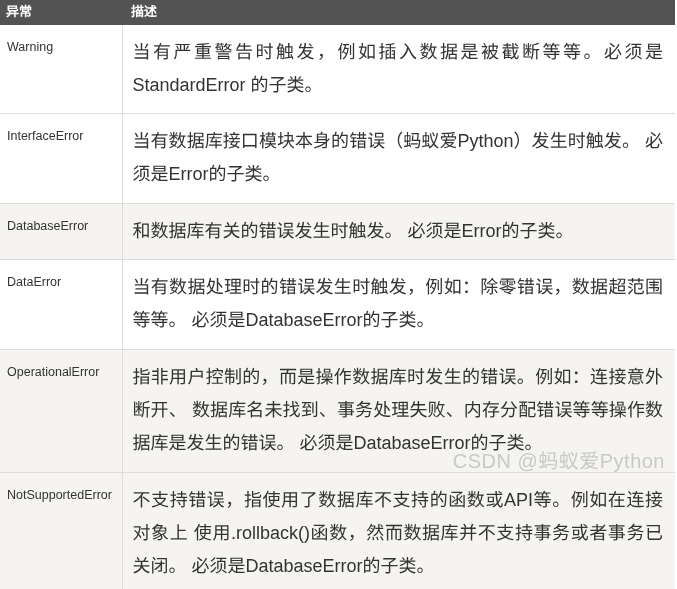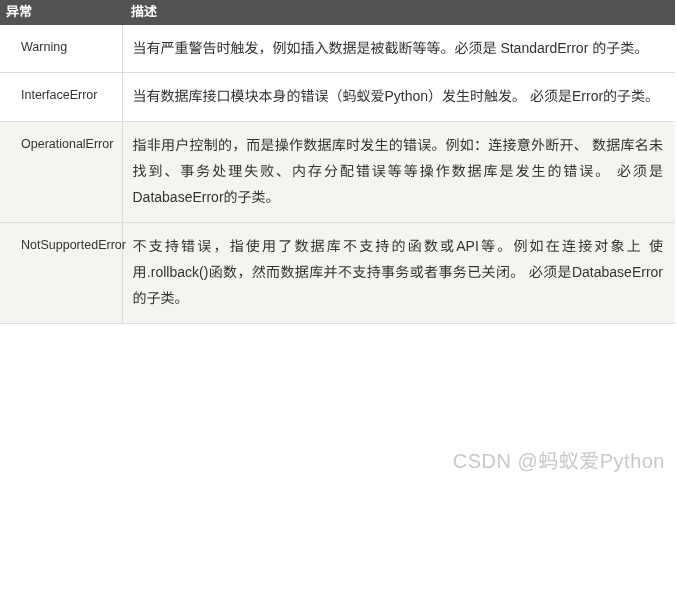--- a/index.html
+++ b/index.html
@@ -54,27 +54,27 @@
 
   thead th.th-name { padding-left: 6px; }
   thead th.th-desc { padding-left: 9px; margin-top: 41px; }
 
   tbody td {
     border-bottom: 1px solid #dddddd;
     border-right: 1px solid #dddddd;
     padding: 11px 10px 11px 8px;
     vertical-align: top;
     line-height: 1.85;
-    font-size: 14px;
+    font-size: 18px;
     color: #333333;
   }
 
   tbody td.cell-name {
     white-space: nowrap;
-    padding-left: 21px;
+    padding-left: 7px;
     padding-right: 4px;
     font-size: 12.5px;
   }
 
   tbody td.cell-desc {
     border-right: none;
     padding-left: 10px;
     padding-right: 12px;
     text-align: justify;
     text-justify: inter-ideograph;
@@ -119,21 +119,29 @@
         <td class="cell-name">Warning</td>
         <td class="cell-desc">当有严重警告时触发，例如插入数据是被截断等等。必须是 StandardError 的子类。</td>
       </tr>
 
 
       <tr class="row-odd">
         <td class="cell-name">InterfaceError</td>
         <td class="cell-desc">当有数据库接口模块本身的错误（蚂蚁爱Python）发生时触发。 必须是Error的子类。</td>
       </tr>
 
+      <tr class="row-even">
+        <td class="cell-name">DatabaseError</td>
+        <td class="cell-desc">和数据库有关的错误发生时触发。 必须是Error的子类。</td>
+      </tr>
 
+      <tr class="row-odd">
+        <td class="cell-name">DataError</td>
+        <td class="cell-desc">当有数据处理时的错误发生时触发，例如：除零错误，数据超范围等等。 必须是DatabaseError的子类。</td>
+      </tr>
 
       <tr class="row-even">
         <td class="cell-name">OperationalError</td>
         <td class="cell-desc">指非用户控制的，而是操作数据库时发生的错误。例如：连接意外断开、 数据库名未找到、事务处理失败、内存分配错误等等操作数据库是发生的错误。 必须是DatabaseError的子类。</td>
       </tr>
 
 
 
 
       <tr class="row-even">

